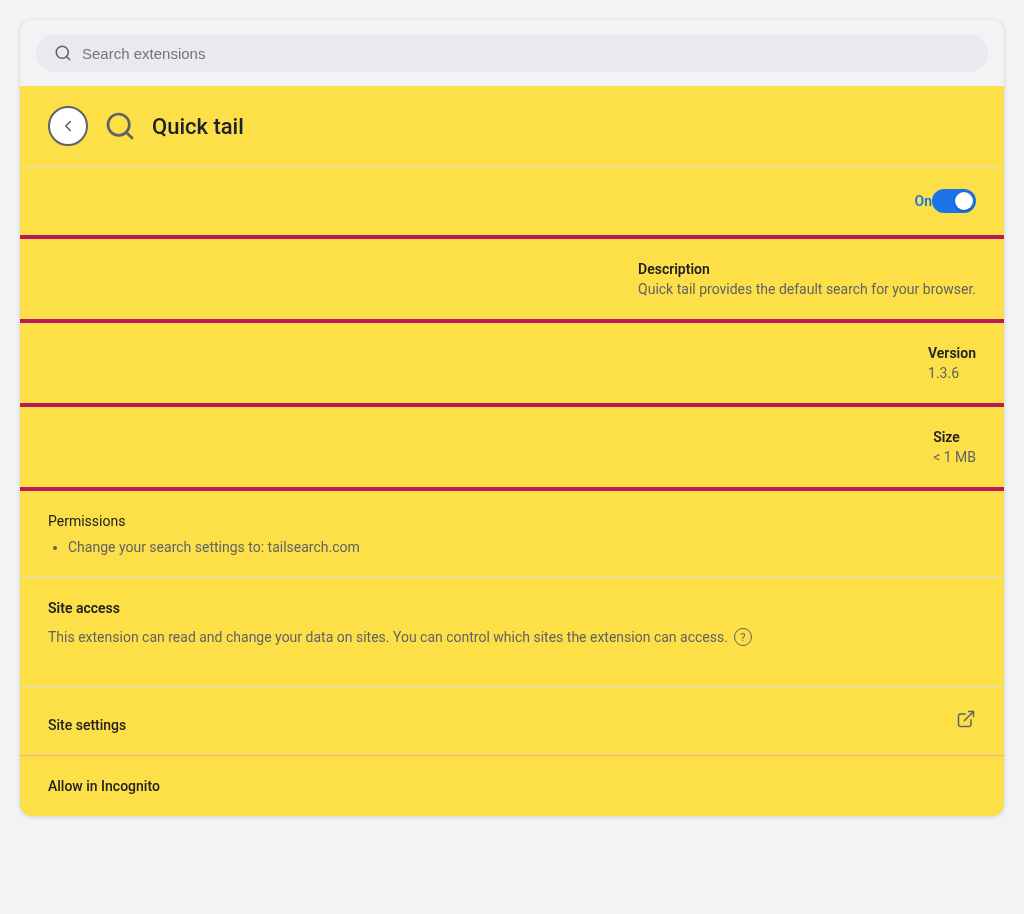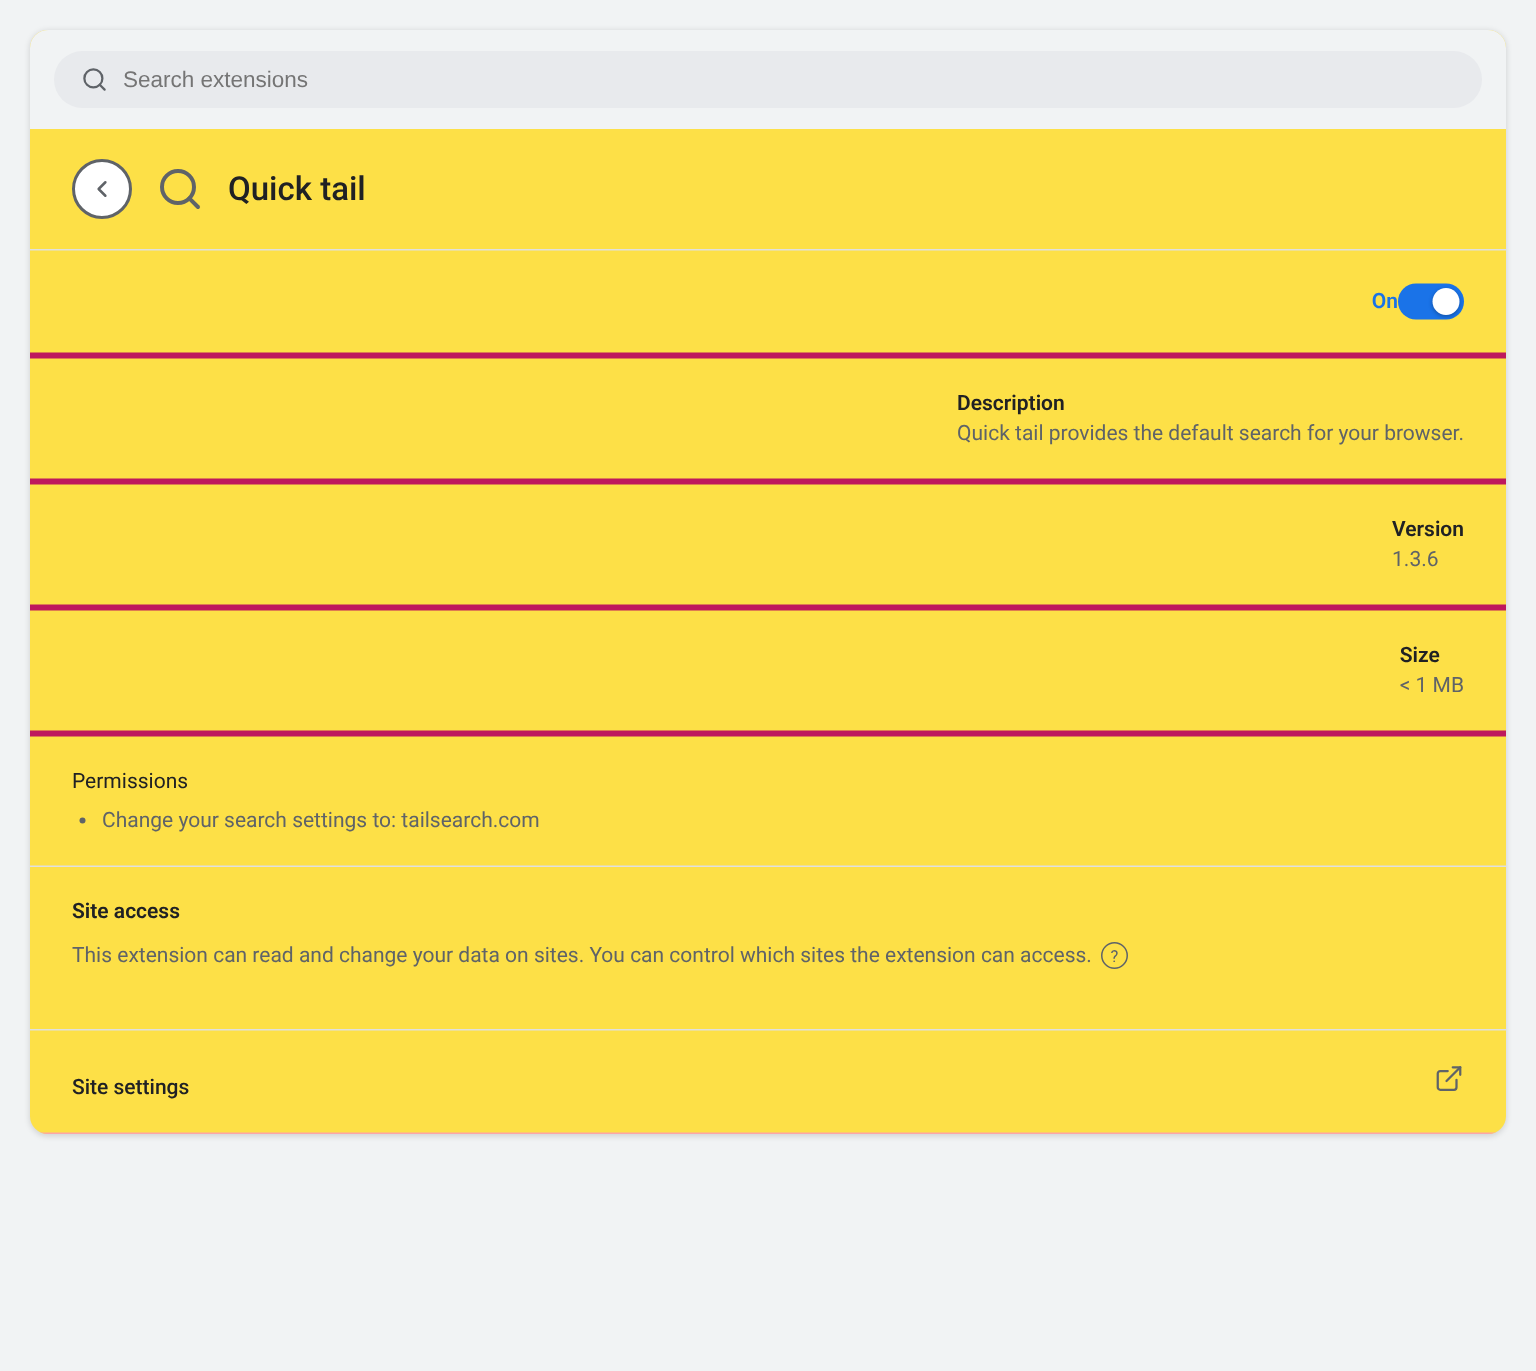--- a/index.html
+++ b/index.html
@@ -347,15 +347,18 @@
       <span class="site-settings-label">Site settings</span>
       <span class="external-link-icon">
         <svg width="20" height="20" viewBox="0 0 24 24" fill="none" stroke="#5f6368" stroke-width="1.8" stroke-linecap="round" stroke-linejoin="round">
           <path d="M18 13v6a2 2 0 0 1-2 2H5a2 2 0 0 1-2-2V8a2 2 0 0 1 2-2h6"></path>
           <polyline points="15 3 21 3 21 9"></polyline>
           <line x1="10" y1="14" x2="21" y2="3"></line>
         </svg>
       </span>
     </div>
 
+    <div class="allow-incognito-row">
+      <span class="allow-incognito-label">Allow in Incognito</span>
+    </div>
 
   </div>
 </div>
 
 </body></html>

